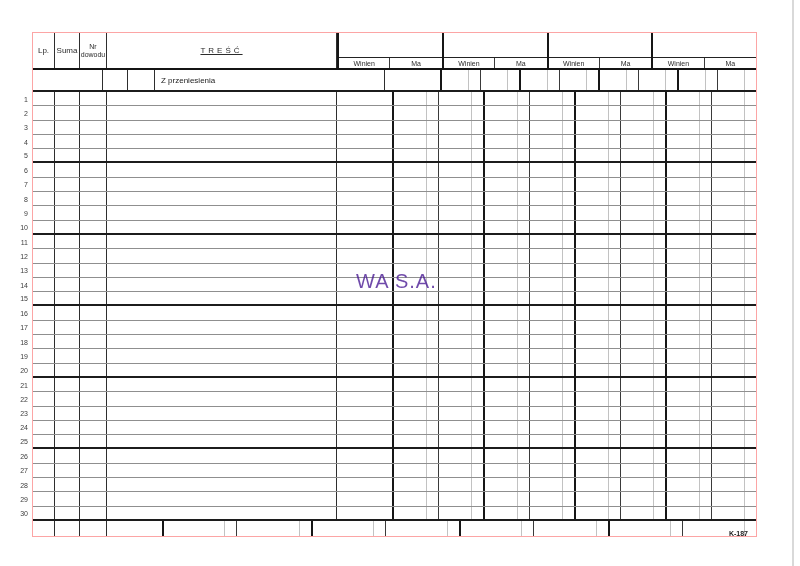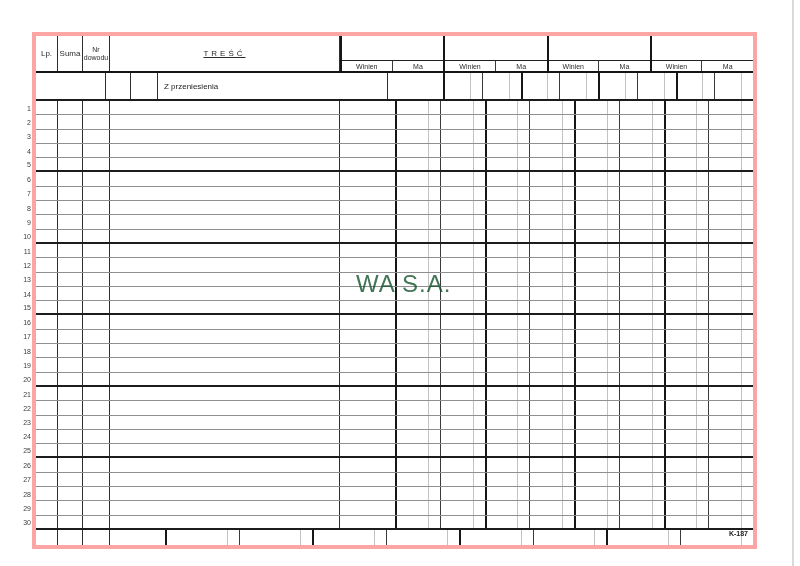--- a/index.html
+++ b/index.html
@@ -21,21 +21,21 @@
     left: 792px; top: 0;
     width: 2px; height: 566px;
     background: #d9d9d9;
   }
 
   
   .ltable {
     position: absolute;
     left: 32px; top: 32px;
     width: 725px;
-    border: 4px solid #fca5a5;
+    border: 1px solid #fca5a5;
     background: transparent;
   }
 
   
   .c-lp    { width: 22px;  border-right: 1px solid #2e2e2e; }
   .c-data  { width: 25px;  border-right: 1px solid #2e2e2e; }
   .c-nr    { width: 27px;  border-right: 1px solid #2e2e2e; }
   .c-tresc { width: 230px; border-right: 1px solid #2e2e2e; }
   .c-suma  { width: 55px; }
 
@@ -78,21 +78,21 @@
   }
 
   
   .row {
     position: relative;
     display: flex;
     height: 14.3px;
     border-bottom: 1px solid #8f8f8f;
   }
   .tbody div.row:nth-of-type(5n) { border-bottom: 2px solid #1c1c1c; }
-  .zrow { height: 28px; border-bottom: 2px solid #1c1c1c; padding-left: 48px; }
+  .zrow { height: 22px; border-bottom: 2px solid #1c1c1c; padding-left: 48px; }
   .dorow { height: 15px; border-bottom: none; }
   .cell { height: 100%; }
   .tresc-text {
     display: flex;
     align-items: center;
     padding-left: 6px;
     font-size: 8px;
     color: #222;
   }
   .rownum {
@@ -104,23 +104,23 @@
     color: #3d3d3d;
     top: 50%;
     transform: translateY(-50%);
     line-height: 7px;
   }
 
   
   .watermark {
     position: absolute;
     left: 356px; top: 270px;
-    font-size: 24px;
+    font-size: 20px;
     letter-spacing: 1px;
-    color: #14532d;
+    color: #4c1d95;
     opacity: 0.8;
     z-index: 10;
     pointer-events: none;
     font-weight: 400;
   }
 
   
   .formno {
     position: absolute;
     left: 687px; top: 530px;

